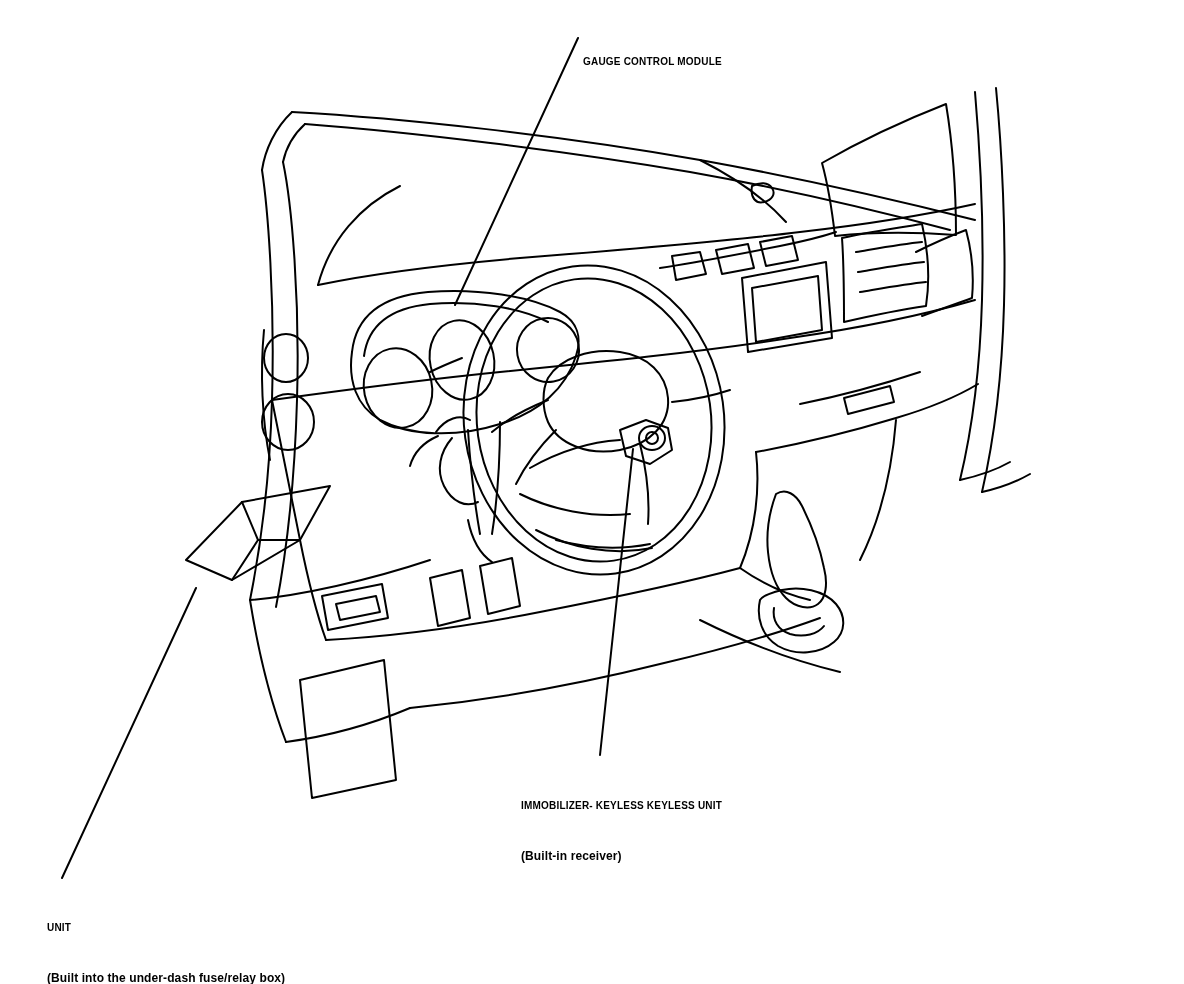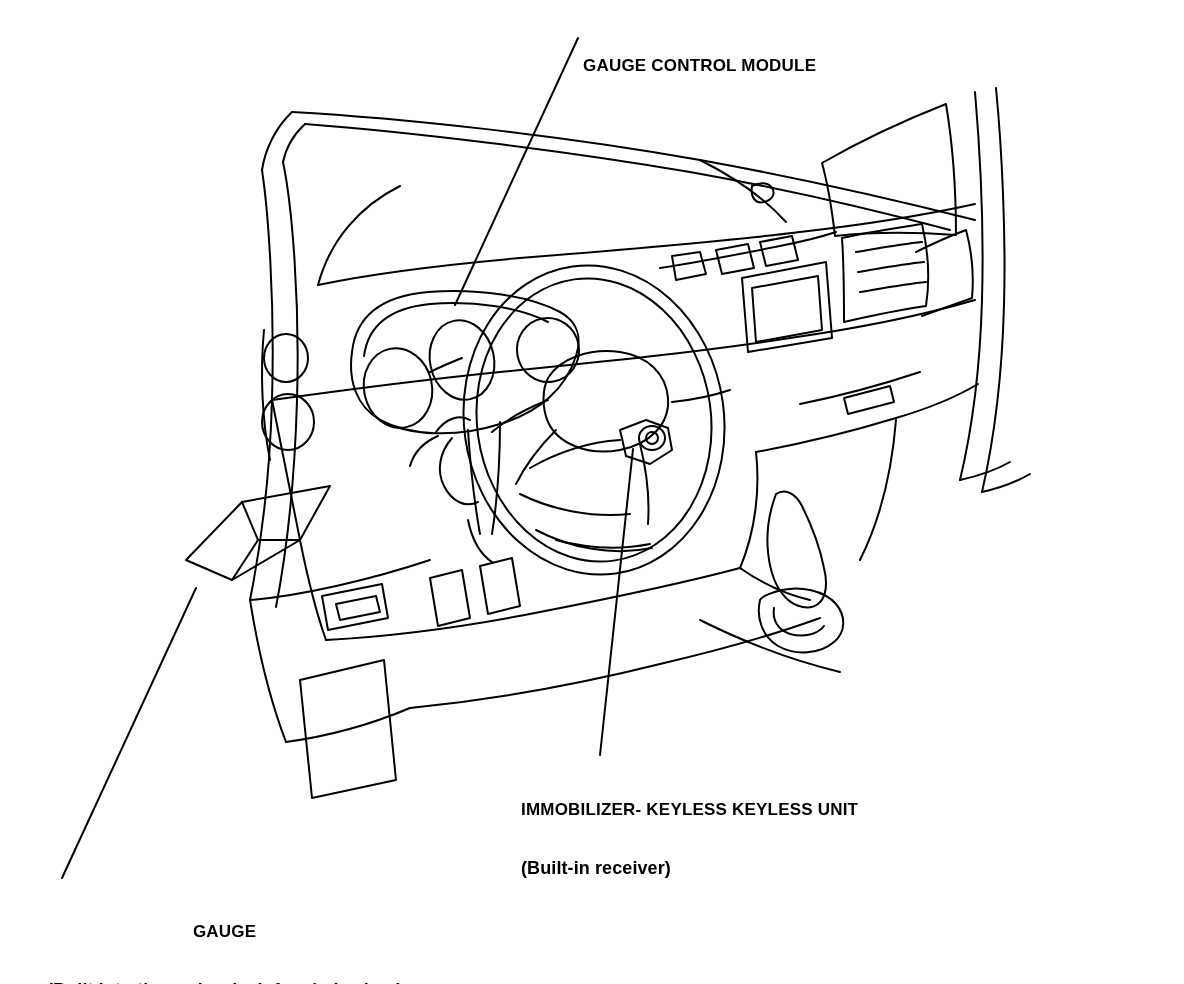--- a/index.html
+++ b/index.html
@@ -25,27 +25,26 @@
   .label {
     position: absolute;
     font-family: "Liberation Sans", sans-serif;
     font-weight: bold;
     color: #000000;
     white-space: pre;
     line-height: 1.18;
   }
   .label .line1 {
     display: block;
-    font-size: 17px;
+    font-size: 10px;
     letter-spacing: 0.2px;
-    text-align: center;
   }
   .label .line2 {
     display: block;
-    font-size: 18px;
+    font-size: 12px;
     letter-spacing: 0.1px;
   }
   #label-gauge-control-module {
     left: 583px;
     top: 18px;
   }
   #label-immobilizer-keyless-control-unit {
     left: 521px;
     top: 762px;
   }
@@ -183,17 +182,17 @@
   <div class="label" id="label-gauge-control-module">
     <span class="line1">GAUGE CONTROL MODULE</span>
   </div>
 
   <div class="label" id="label-immobilizer-keyless-control-unit">
     <span class="line1">IMMOBILIZER- KEYLESS KEYLESS UNIT</span>
     <span class="line2">(Built-in receiver)</span>
   </div>
 
   <div class="label" id="label-micu">
-    <span class="line1">GAUGE</span>
+    <span class="line1">UNIT</span>
     <span class="line2">(Built into the under-dash fuse/relay box)</span>
   </div>
 
 </div>
 
 </body></html>

